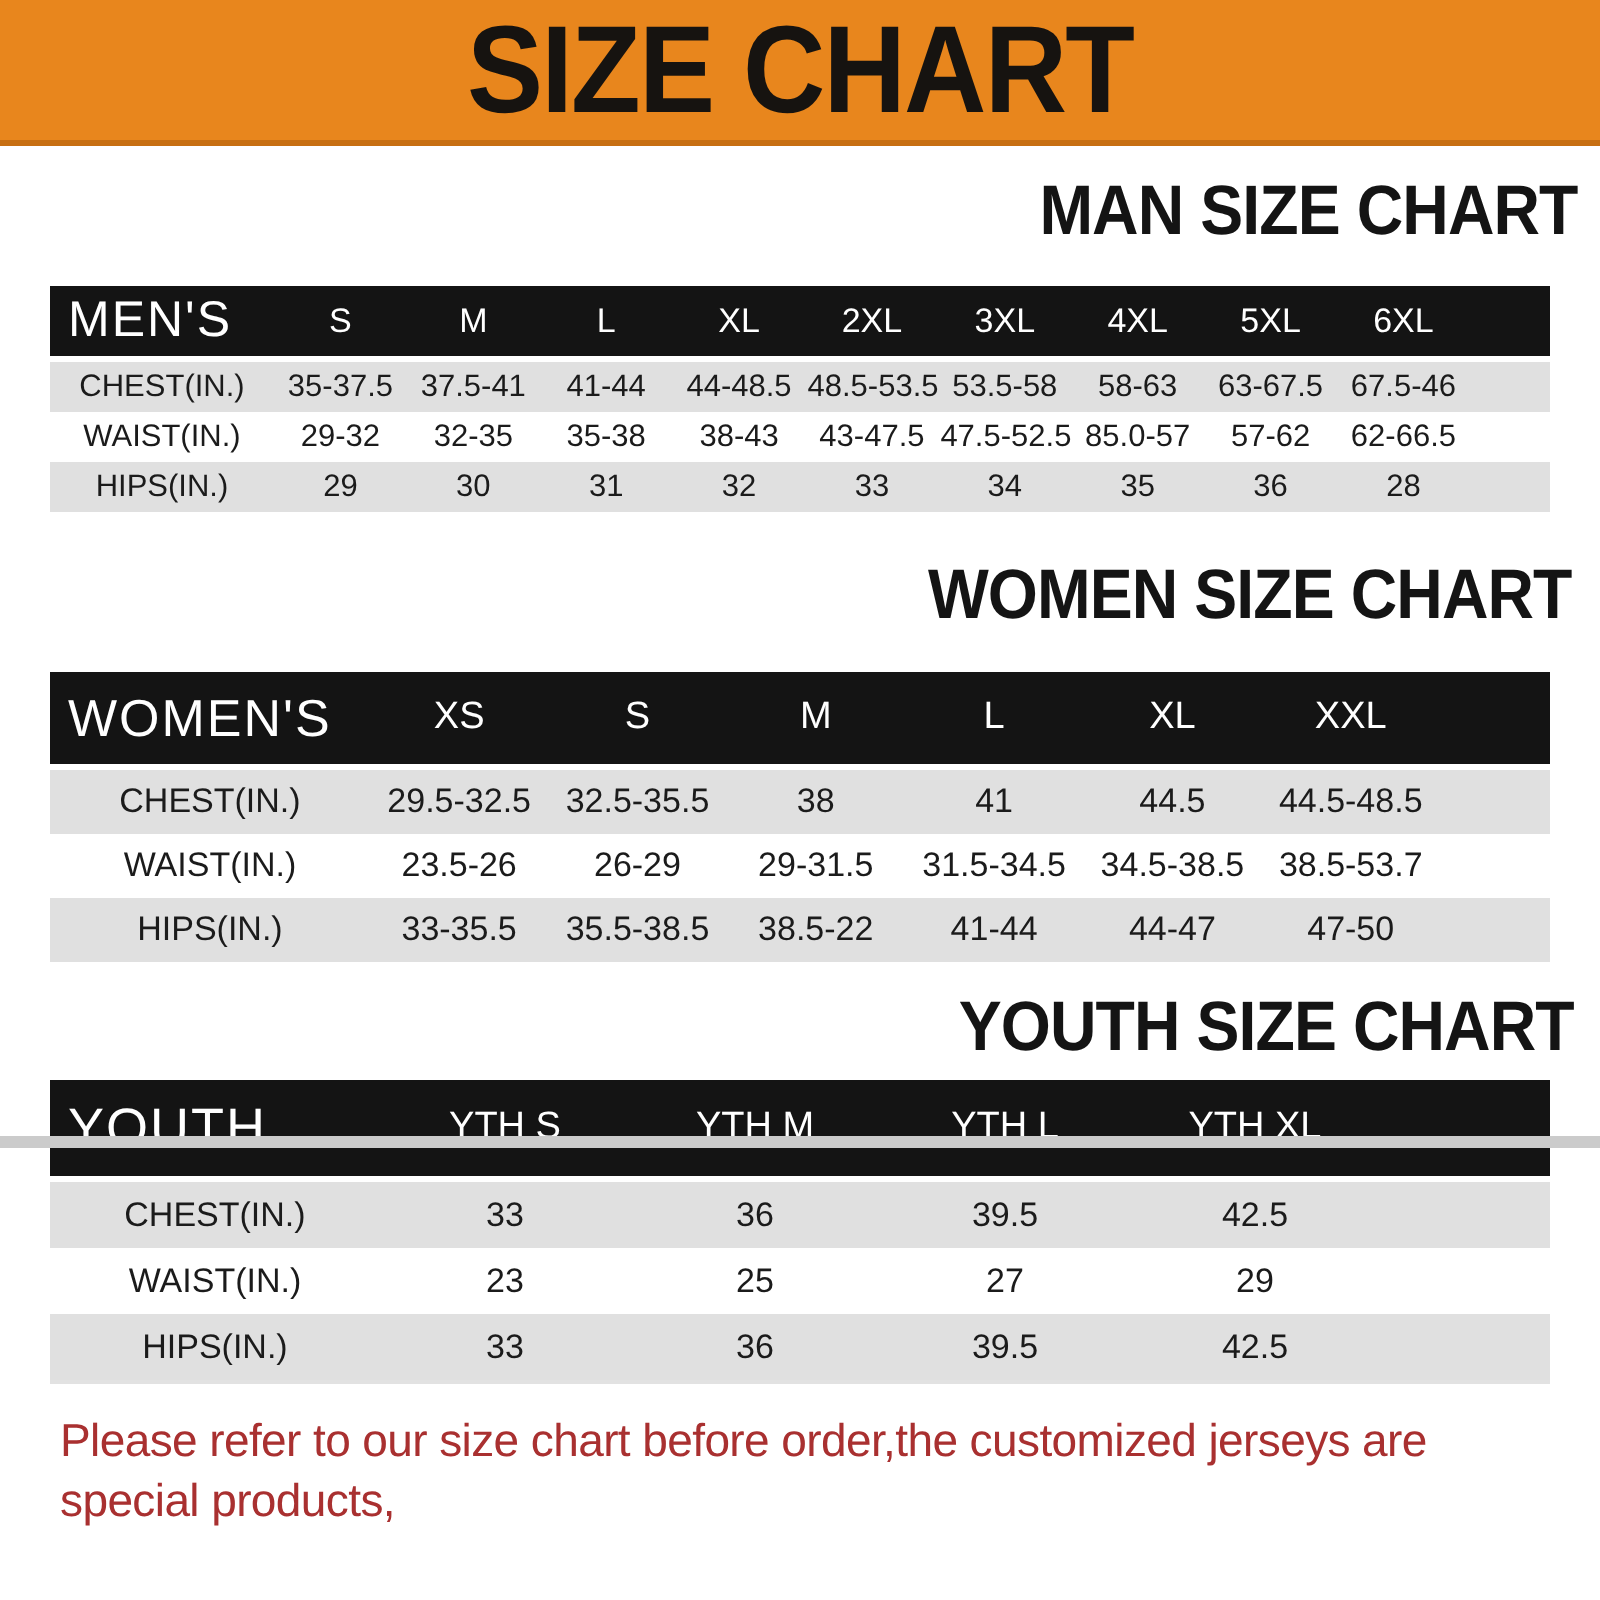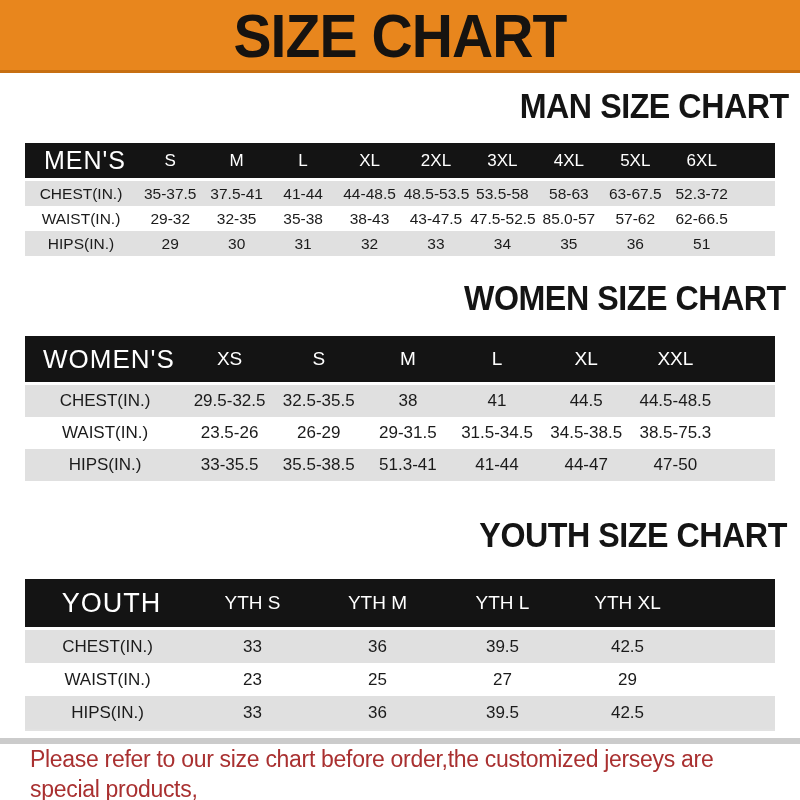--- a/index.html
+++ b/index.html
@@ -7,21 +7,21 @@
     padding: 0;
     width: 800px;
     height: 800px;
     background: #ffffff;
     font-family: "Liberation Sans", sans-serif;
     overflow: hidden;
     position: relative;
   }
   .page {
     width: 800px;
-    height: 744px;
+    height: 574px;
     position: relative;
   }
   
   .banner {
     height: 70px;
     background: var(--banner-bg, #E8861D);
     border-bottom: 3px solid var(--banner-border, #C76F12);
     display: flex;
     align-items: center;
     justify-content: center;
@@ -45,40 +45,40 @@
     display: inline-block;
     font-size: 35px;
     font-weight: 800;
     color: #141414;
     letter-spacing: -0.5px;
     transform: scaleX(0.92);
     line-height: 1;
   }
   .heading-men   { margin-top: 15px; }
   .heading-women { margin-top: 24px; }
-  .heading-youth { margin-top: 36px; }
+  .heading-youth { margin-top: 15px; }
   
   table.size-table {
     width: 750px;
     margin: 0 auto;
     border-collapse: collapse;
     table-layout: fixed;
   }
   .table-wrap-men   { margin-top: 19px; }
   .table-wrap-women { margin-top: 20px; }
-  .table-wrap-youth { margin-top: 26px; }
+  .table-wrap-youth { margin-top: 8px; }
   table.size-table tr.header-row th {
     background: var(--header-bg, #141414);
     color: #ffffff;
     font-weight: 400;
     border-bottom: 3px solid #ffffff;
     white-space: nowrap;
   }
   table.size-table th.corner {
-    text-align: center;
+    text-align: left;
     padding-left: 9px;
     font-weight: 800;
     letter-spacing: 1px;
   }
   table.size-table td {
     text-align: center;
     color: #1b1b1b;
     white-space: nowrap;
   }
   table.size-table tbody tr:nth-child(odd) td { background: var(--row-alt-bg, #E0E0E0); }
@@ -157,21 +157,21 @@
           <tr>
             <td>CHEST(IN.)</td>
             <td>35-37.5</td>
             <td>37.5-41</td>
             <td>41-44</td>
             <td>44-48.5</td>
             <td>48.5-53.5</td>
             <td>53.5-58</td>
             <td>58-63</td>
             <td>63-67.5</td>
-            <td>52.3-72</td>
+            <td>67.5-46</td>
             <td></td>
           </tr>
           <tr>
             <td>WAIST(IN.)</td>
             <td>29-32</td>
             <td>32-35</td>
             <td>35-38</td>
             <td>38-43</td>
             <td>43-47.5</td>
             <td>47.5-52.5</td>
@@ -183,21 +183,21 @@
           <tr>
             <td>HIPS(IN.)</td>
             <td>29</td>
             <td>30</td>
             <td>31</td>
             <td>32</td>
             <td>33</td>
             <td>34</td>
             <td>35</td>
             <td>36</td>
-            <td>51</td>
+            <td>28</td>
             <td></td>
           </tr>
         </tbody>
       </table>
     </div>
 
   <h2 class="section-heading heading-women">
     <span class="condensed">WOMEN SIZE CHART</span>
   </h2>
   <div class="table-wrap-women">
@@ -235,28 +235,28 @@
             <td>44.5-48.5</td>
             <td></td>
           </tr>
           <tr>
             <td>WAIST(IN.)</td>
             <td>23.5-26</td>
             <td>26-29</td>
             <td>29-31.5</td>
             <td>31.5-34.5</td>
             <td>34.5-38.5</td>
-            <td>38.5-75.3</td>
+            <td>38.5-53.7</td>
             <td></td>
           </tr>
           <tr>
             <td>HIPS(IN.)</td>
             <td>33-35.5</td>
             <td>35.5-38.5</td>
-            <td>51.3-41</td>
+            <td>38.5-22</td>
             <td>41-44</td>
             <td>44-47</td>
             <td>47-50</td>
             <td></td>
           </tr>
         </tbody>
       </table>
     </div>
 
   <h2 class="section-heading heading-youth">

